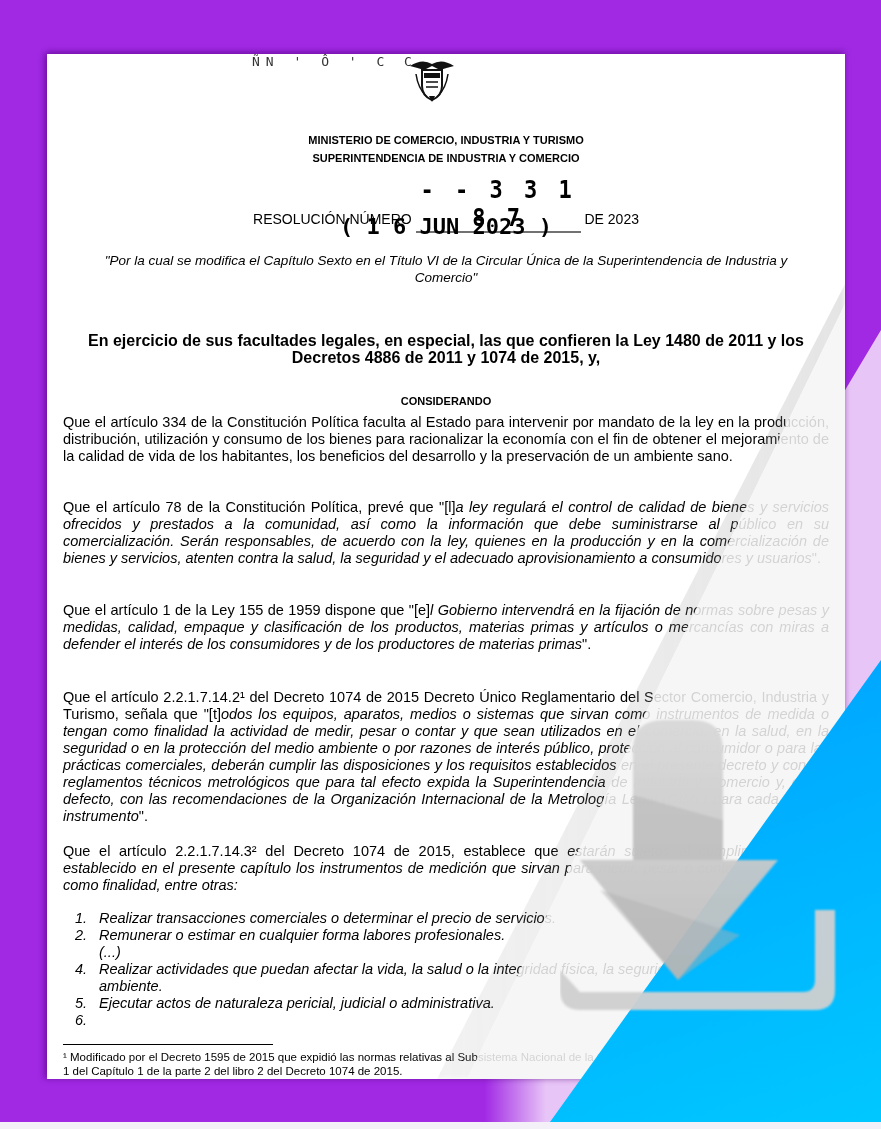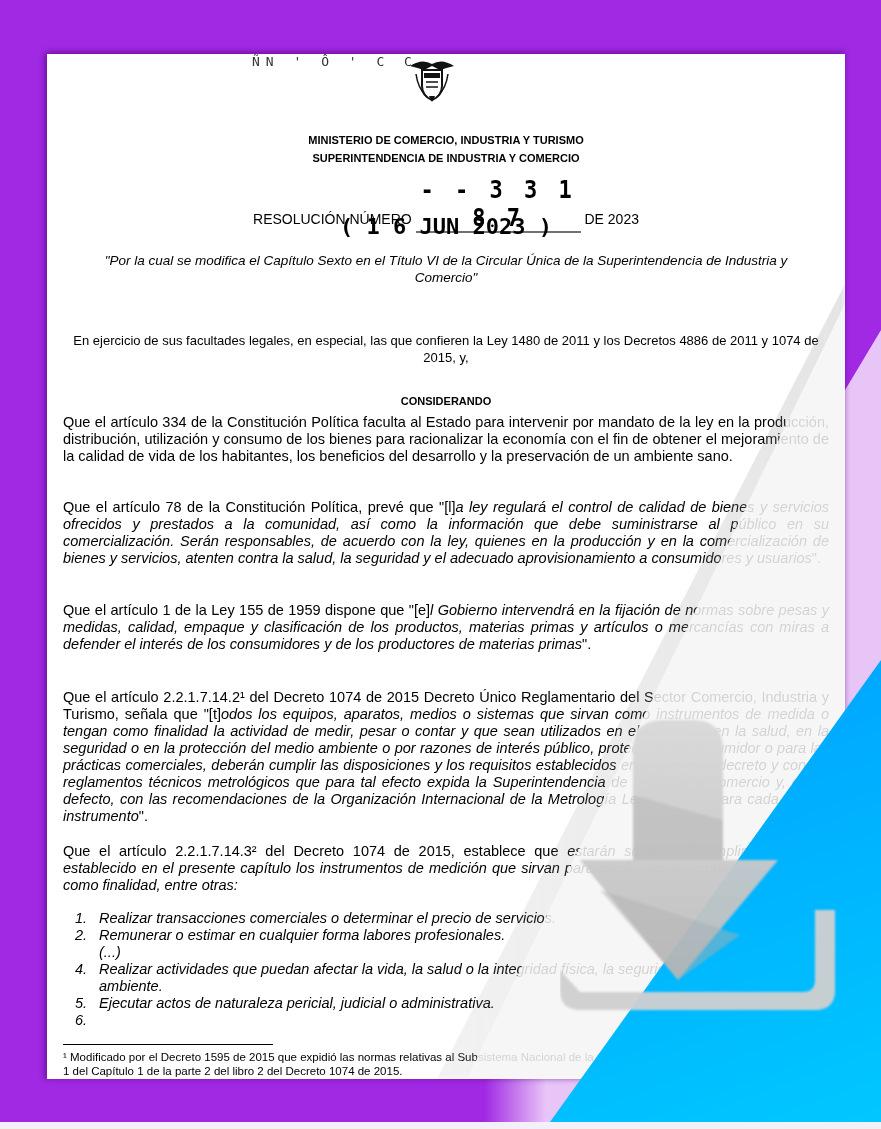--- a/index.html
+++ b/index.html
@@ -90,21 +90,21 @@
       <span>RESOLUCIÓN NÚMERO</span>
       <span class="res-num">- - 3 3 1 8 7</span>
       <span>DE 2023</span>
     </div>
 
     <div class="center date-line">( 1 6  JUN  2023 )</div>
 
     <div class="center subtitle">"Por la cual se modifica el Capítulo Sexto en el Título VI de la Circular Única de la Superintendencia de Industria y Comercio"</div>
 
 
-    <div class="center" style="top:278px; font-size:13px; line-height:17px; padding:0 20px; box-sizing:border-box;">En ejercicio de sus facultades legales, en especial, las que confieren la Ley 1480 de 2011 y los Decretos 4886 de 2011 y 1074 de 2015, y,</div>
+    <div class="center" style="top:278px; font-size:16px; line-height:17px; padding:0 20px; box-sizing:border-box;font-weight:bold;">En ejercicio de sus facultades legales, en especial, las que confieren la Ley 1480 de 2011 y los Decretos 4886 de 2011 y 1074 de 2015, y,</div>
 
     <div class="center h-bold" style="top:326px;margin-top:12px;">CONSIDERANDO</div>
 
     <div class="para" style="top:360px;">
       <span>Que el artículo 334 de la Constitución Política faculta al Estado para intervenir por mandato de la ley en la producción, distribución, utilización y consumo de los bienes para racionalizar la economía con el fin de obtener el mejoramiento de la calidad de vida de los habitantes, los beneficios del desarrollo y la preservación de un ambiente sano.</span>
     </div>
 
     <div class="para" style="top:445px;">
       <span>Que el artículo 78 de la Constitución Política, prevé que "[l]</span><i>a ley regulará el control de calidad de bienes y servicios ofrecidos y prestados a la comunidad, así como la información que debe suministrarse al público en su comercialización. Serán responsables, de acuerdo con la ley, quienes en la producción y en la comercialización de bienes y servicios, atenten contra la salud, la seguridad y el adecuado aprovisionamiento a consumidores y usuarios</i><span>".</span>
     </div>

